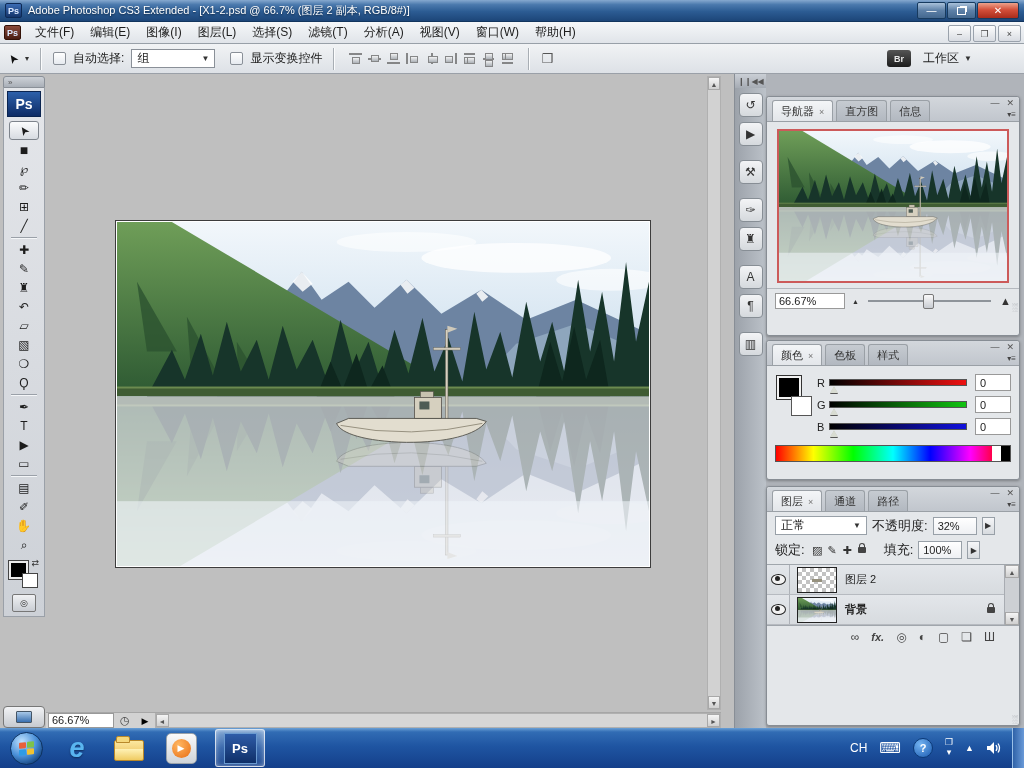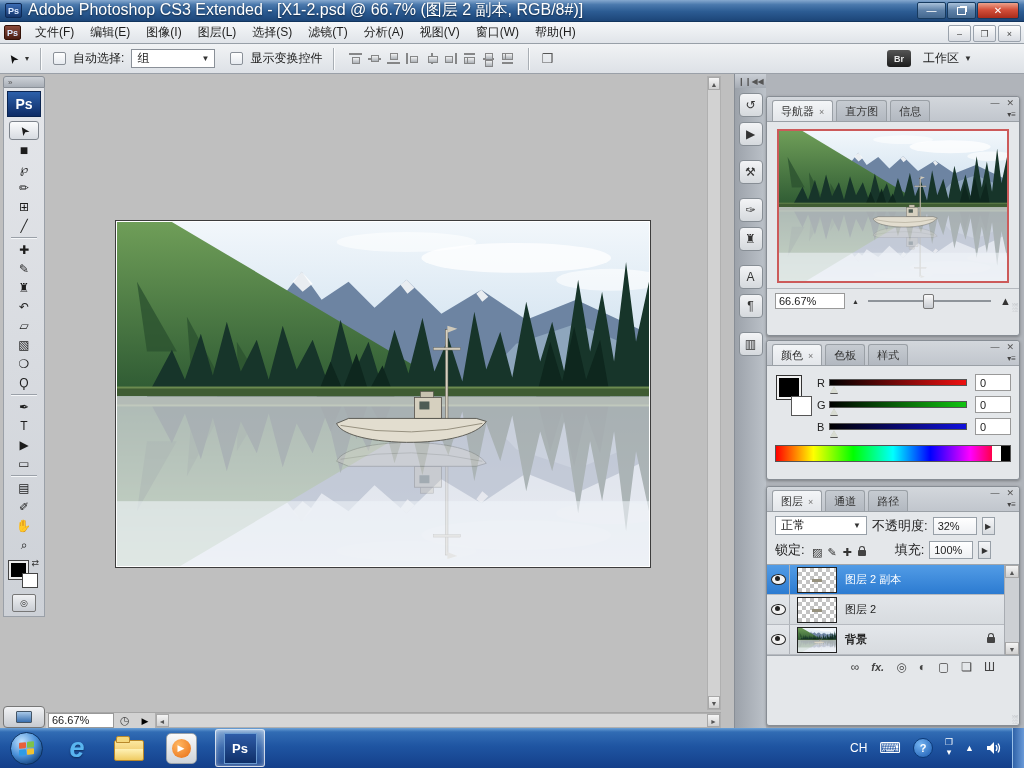--- a/index.html
+++ b/index.html
@@ -8,21 +8,21 @@
   i{font-style:normal}
 
   
   #titlebar{position:absolute;left:0;top:0;width:1024px;height:22px;box-sizing:border-box;
     background:linear-gradient(180deg,#86a9cf 0%,#4b79ad 22%,#2c5c93 55%,#1c4578 100%);
     display:flex;align-items:center;padding-left:5px;color:#fff;border-bottom:1px solid #12355e}
   .ps-badge{width:17px;height:15px;background:linear-gradient(#3b6cb4,#14356b);color:#dce9ff;
     font-size:9px;font-weight:bold;display:flex;align-items:center;justify-content:center;
     border-radius:2px;margin-right:6px;border:1px solid #0d2a55;box-sizing:border-box}
   .ps-badge.doc{background:linear-gradient(#8a4a3a,#4a1e14);border-color:#331208}
-  .title-text{font-size:16px;white-space:nowrap;text-shadow:0 1px 2px rgba(0,0,0,.55)}
+  .title-text{font-size:11px;white-space:nowrap;text-shadow:0 1px 2px rgba(0,0,0,.55)}
   .win-controls{position:absolute;right:5px;top:2px;display:flex;gap:1px}
   .wbtn{width:29px;height:17px;border:1px solid #173a5e;border-radius:2px;color:#fff;font-size:10px;
     background:linear-gradient(#a9c1da,#5d80a7 50%,#44688f);display:flex;align-items:center;justify-content:center;box-sizing:border-box}
   .wbtn .rbox{width:7px;height:6px;border:1px solid #fff;box-shadow:2px -2px 0 -1px #fff}
   .wbtn.close{width:42px;background:linear-gradient(#eda28b,#d4503a 45%,#a92c1c);font-weight:bold}
 
   
   #menubar{position:absolute;left:0;top:22px;width:1024px;height:22px;box-sizing:border-box;
     background:linear-gradient(#f5f7f9,#e0e4e9);border-bottom:1px solid #98a0a8;
     display:flex;align-items:center;padding-left:4px}
@@ -155,21 +155,21 @@
     border-right:4px solid transparent;border-bottom:7px solid #d8dcd2;filter:drop-shadow(0 1px 0 #555)}
   .ch-val{width:36px;height:17px;background:#fff;border:1px solid #999;font-size:11px;line-height:17px;
     padding:0 4px;margin-left:8px;box-sizing:border-box}
   .spectrum{height:15px;margin:10px 8px 0;border:1px solid #555;position:relative;
     background:linear-gradient(90deg,#f00,#ff0 16%,#0f0 33%,#0ff 50%,#00f 66%,#f0f 83%,#f00 96%,#f00)}
   .spectrum .wend{position:absolute;right:9px;top:0;bottom:0;width:9px;background:#fff}
   .spectrum .bend{position:absolute;right:0;top:0;bottom:0;width:9px;background:#000}
 
   
   #p-layers{top:486px;height:240px}
-  .lyrctl{display:flex;align-items:flex-end;gap:5px;padding:4px 8px 2px}
+  .lyrctl{display:flex;align-items:center;gap:5px;padding:4px 8px 2px}
   .blend{width:92px;height:19px;background:#fff;border:1px solid #98a0a8;display:flex;align-items:center;
     justify-content:space-between;padding:0 5px;box-sizing:border-box}
   .lbl{font-size:13px}
   .valbox{width:44px;height:18px;border:1px solid #98a0a8;background:linear-gradient(#fff,#eef0f3);
     font-size:11px;display:flex;align-items:center;padding:0 4px;box-sizing:border-box}
   .stepbtn{width:13px;height:18px;border:1px solid #98a0a8;background:linear-gradient(#f5f6f8,#d7dbdf);
     font-size:8px;color:#333;display:flex;align-items:center;justify-content:center;box-sizing:border-box}
   .lockic{font-size:11px;color:#333;width:15px;text-align:center}
   .lockico{display:inline-block;width:8px;height:6px;background:#444;border-radius:1px;position:relative;margin:0 3px}
   .lockico::before{content:"";position:absolute;left:1px;top:-4px;width:4px;height:4px;border:1px solid #444;
@@ -628,34 +628,25 @@
     <span class="stepbtn" data-name="opacity-stepper-icon">▶</span>
   </div>
   <div class="lyrctl" data-name="lock-fill-row">
     <span class="lbl" data-name="lock-label">锁定:</span>
     <span id="lock-icons" data-name="lock-icons" style="display:flex;align-items:center">
         <span class="lockic" data-name="lock-transparent-pixels-icon">▨</span>
         <span class="lockic" data-name="lock-image-pixels-icon">✎</span>
         <span class="lockic" data-name="lock-position-icon">✚</span>
         <span class="lockico" data-name="lock-all-icon"></span>
       </span>
-    <span class="lbl" style="margin-left:21px" data-name="fill-label">填充:</span>
+    <span class="lbl" style="margin-left:10px" data-name="fill-label">填充:</span>
     <span class="valbox" data-name="fill-field">100%</span>
     <span class="stepbtn" data-name="fill-stepper-icon">▶</span>
   </div>
   <div class="layerlist" id="layer-list" data-name="layer-list">
-    <div class="layer-row sel" data-name="layer-row">
-        <div class="eyebox" data-name="layer-visibility-toggle">
-          <span class="eye" data-name="eye-icon"></span>
-        </div>
-        <div class="lthumb checker" data-name="layer-thumbnail">
-          <i class="speck" data-name="boat-speck"></i>
-        </div>
-        <span class="lname" data-name="layer-name">图层 2 副本</span>
-      </div>
       <div class="layer-row" data-name="layer-row">
         <div class="eyebox" data-name="layer-visibility-toggle">
           <span class="eye" data-name="eye-icon"></span>
         </div>
         <div class="lthumb checker" data-name="layer-thumbnail">
           <i class="speck" data-name="boat-speck"></i>
         </div>
         <span class="lname" data-name="layer-name">图层 2</span>
       </div>
       <div class="layer-row" data-name="layer-row">

